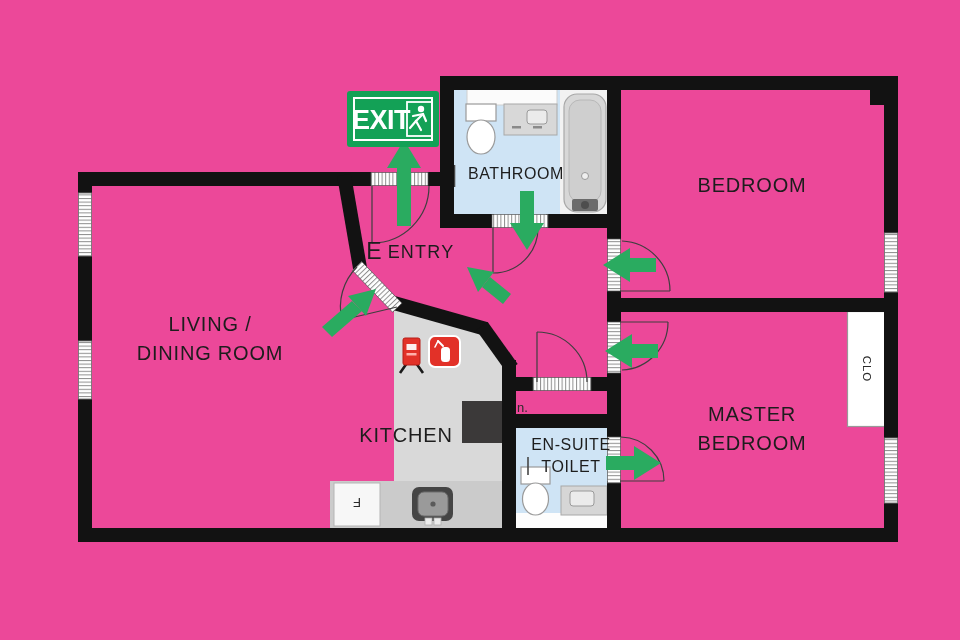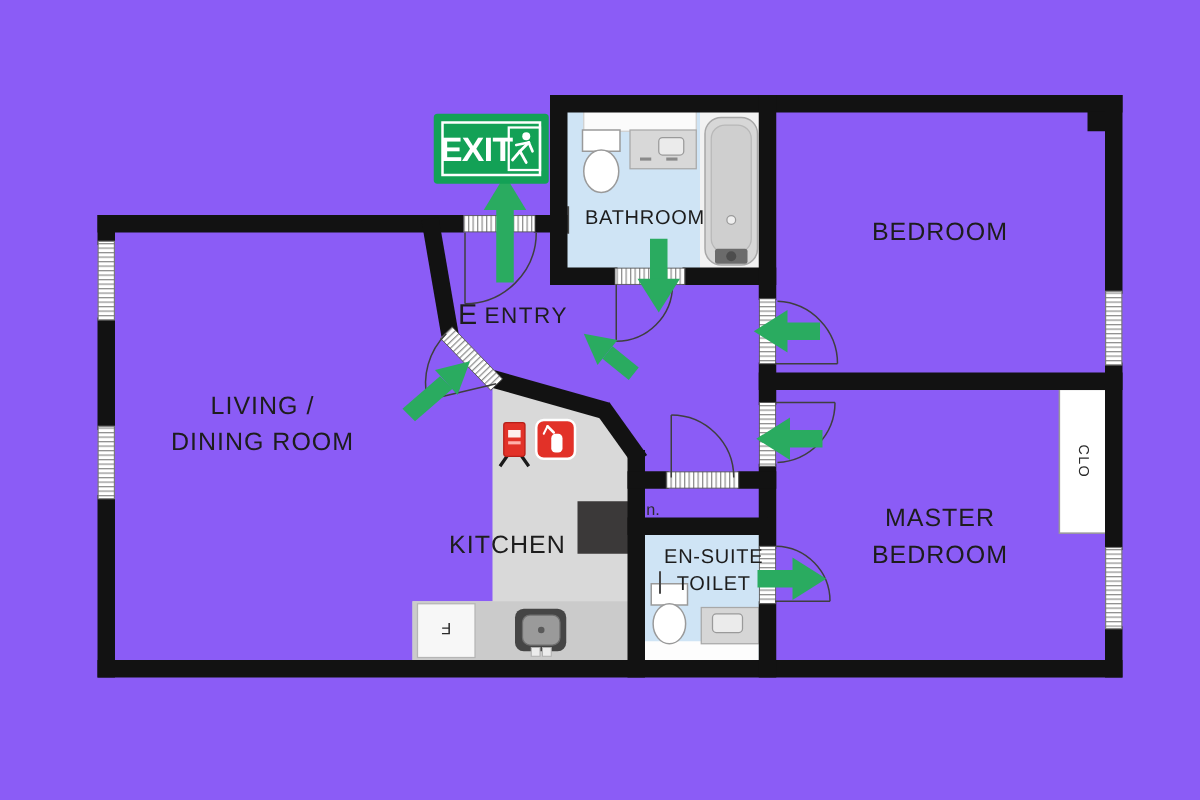--- a/index.html
+++ b/index.html
@@ -1,18 +1,18 @@
 <!DOCTYPE html>
 <html><head>
 <meta charset="utf-8">
 <style>
   * { margin:0; padding:0; box-sizing:border-box; }
   html,body { background:#ffffff; }
   body { width:960px; height:640px; overflow:hidden; }
-  .plan-wrap { position:relative; width:960px; height:640px; background:#8b5cf6; }
+  .plan-wrap { position:relative; width:960px; height:640px; background:#ec4899; }
   svg text {
     font-family:"Liberation Sans", sans-serif;
     fill:#1d1d1d;
   }
   .room-label   { font-size:20px; letter-spacing:0.8px; }
   .room-label-sm{ font-size:16px; letter-spacing:0.6px; }
   .entry-marker { font-size:23px; letter-spacing:0; }
   .entry-label  { font-size:18px; letter-spacing:1.2px; }
   .exit-text    { font-size:27px; font-weight:bold; letter-spacing:-0.5px; fill:#ffffff; }
   .tiny-label   { font-size:11.5px; letter-spacing:1px; fill:#2a2a2a; }

